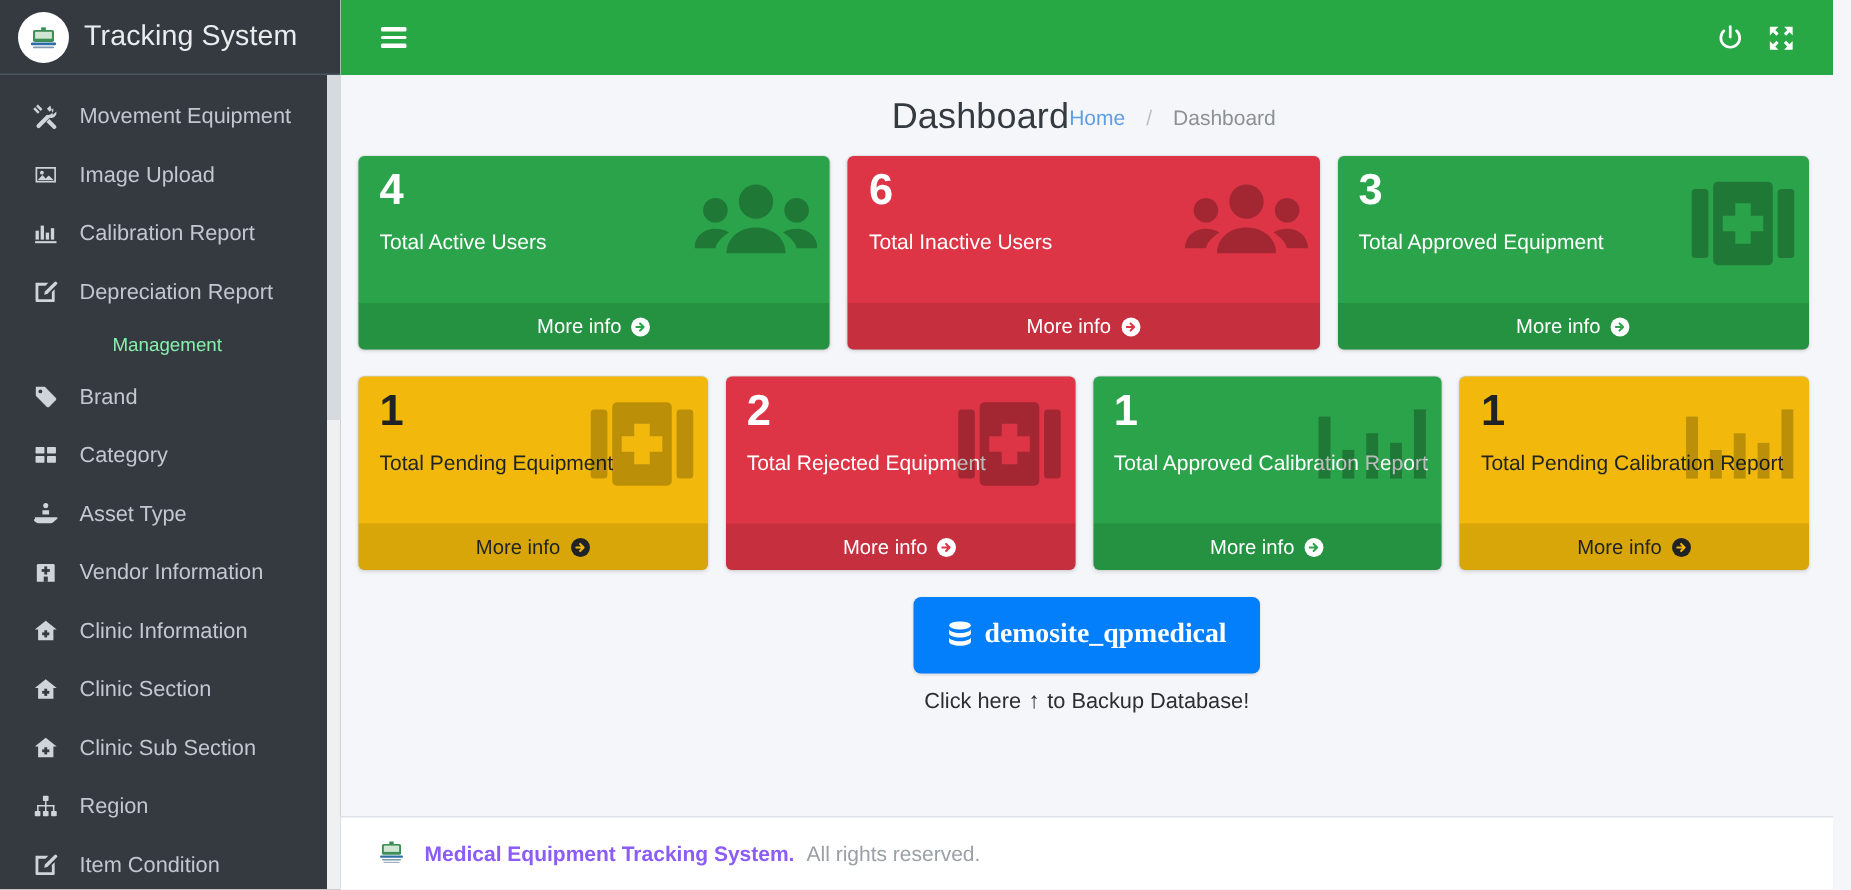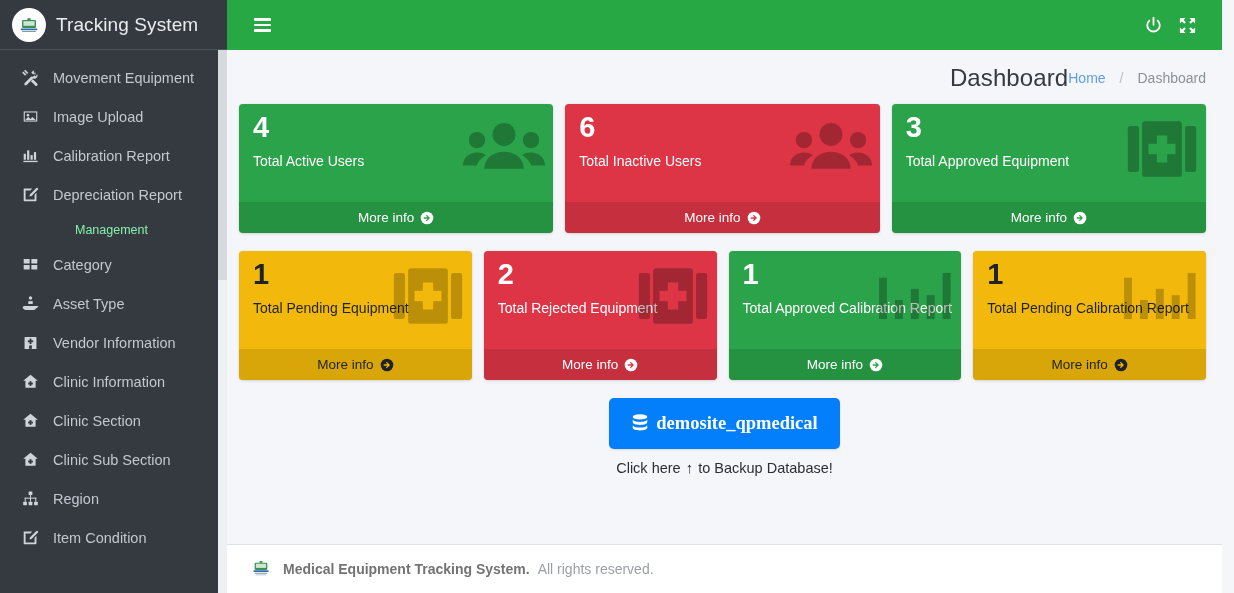--- a/index.html
+++ b/index.html
@@ -99,21 +99,21 @@
     color: #ffffff;
     width: 34px; height: 34px;
     display: flex; align-items: center; justify-content: center;
     cursor: pointer;
   }
   .tb-btn svg { display: block; }
   .hamburger { display: flex; flex-direction: column; gap: 3px; width: 17px; }
   .hamburger span { display: block; height: 2.5px; background: #fff; border-radius: 1px; }
 
   .content-header {
-    display: flex; align-items: center; justify-content: flex-end;
+    display: flex; align-items: center; justify-content: center;
     padding: 14px 16px 6px 12px;
   }
   .page-title {
     font-size: 24px; color: #343a40; font-weight: 400;
     letter-spacing: .1px;
   }
   .breadcrumb { font-size: 14px; display: flex; gap: 14px; align-items: center; }
   .breadcrumb .crumb-link { color: #5f9ee6; cursor: pointer; }
   .breadcrumb .sep { color: #b9bfc5; }
   .breadcrumb .crumb-cur { color: #8c9196; }
@@ -198,21 +198,21 @@
     left: 0; right: 0; bottom: 0;
     height: 49px;
     background: #ffffff;
     border-top: 1px solid #dee2e6;
     display: flex; align-items: center;
     padding-left: 22px;
     gap: 8px;
     font-size: 14px;
   }
   .footer-logo { width: 26px; height: 22px; display: flex; align-items: center; }
-  .footer-strong { color: #737373; font-weight: bold; }
+  .footer-strong { color: #8b5cf6; font-weight: bold; }
   .footer-rest { color: #9aa0a6; }
 </style>
 </head>
 <body>
 
 <div class="app">
 
   <aside class="sidebar">
 
     <div class="sb-brand">
@@ -273,20 +273,29 @@
           <svg width="17" height="17" viewBox="0 0 20 20" fill="currentColor">
             <path d="M2 3h10l-2.2 2.2H4.2v10.6h10.6v-5.6L17 8v9.2a.8.8 0 0 1-.8.8H2.8a.8.8 0 0 1-.8-.8z"></path>
             <path d="M17.6 1.6 18.8 2.8a1 1 0 0 1 0 1.4l-7.6 7.6-2.4.5.5-2.4 7.6-7.6a1 1 0 0 1 1.4 0z"></path>
           </svg>
         </span>
         <span>Depreciation Report</span>
       </div>
 
       <div class="sb-header">Management</div>
 
+      <div class="sb-item">
+        <span class="ico">
+          <svg width="17" height="17" viewBox="0 0 20 20" fill="currentColor">
+            <path d="M2.2 2.2h7.1l8.5 8.5a1.5 1.5 0 0 1 0 2.1l-5 5a1.5 1.5 0 0 1-2.1 0L2.2 9.3z"></path>
+            <circle cx="5.8" cy="5.8" r="1.5" fill="#343a40"></circle>
+          </svg>
+        </span>
+        <span>Brand</span>
+      </div>
 
       <div class="sb-item">
         <span class="ico">
           <svg width="17" height="17" viewBox="0 0 20 20" fill="currentColor">
             <rect x="2" y="3.5" width="7" height="5.2" rx=".6"></rect>
             <rect x="11" y="3.5" width="7" height="5.2" rx=".6"></rect>
             <rect x="2" y="10.6" width="7" height="5.2" rx=".6"></rect>
             <rect x="11" y="10.6" width="7" height="5.2" rx=".6"></rect>
           </svg>
         </span>

